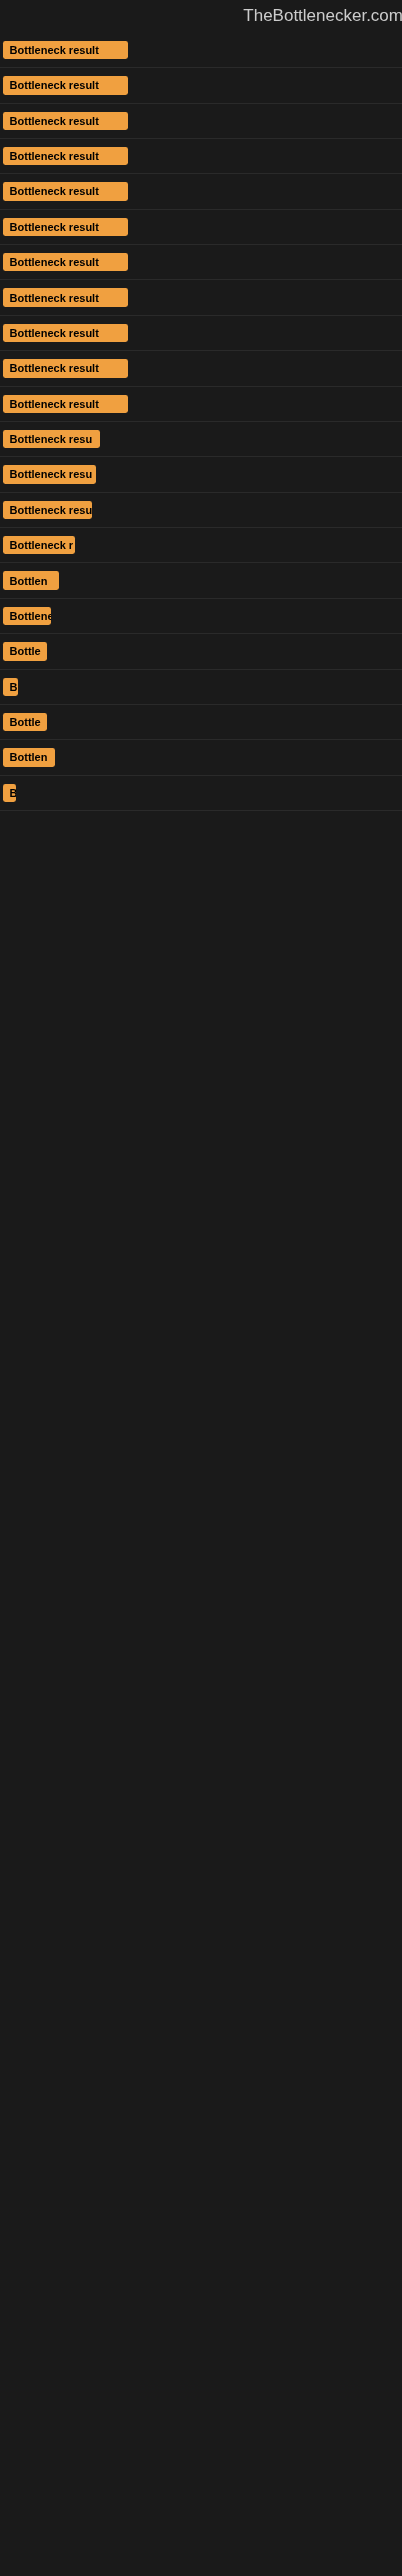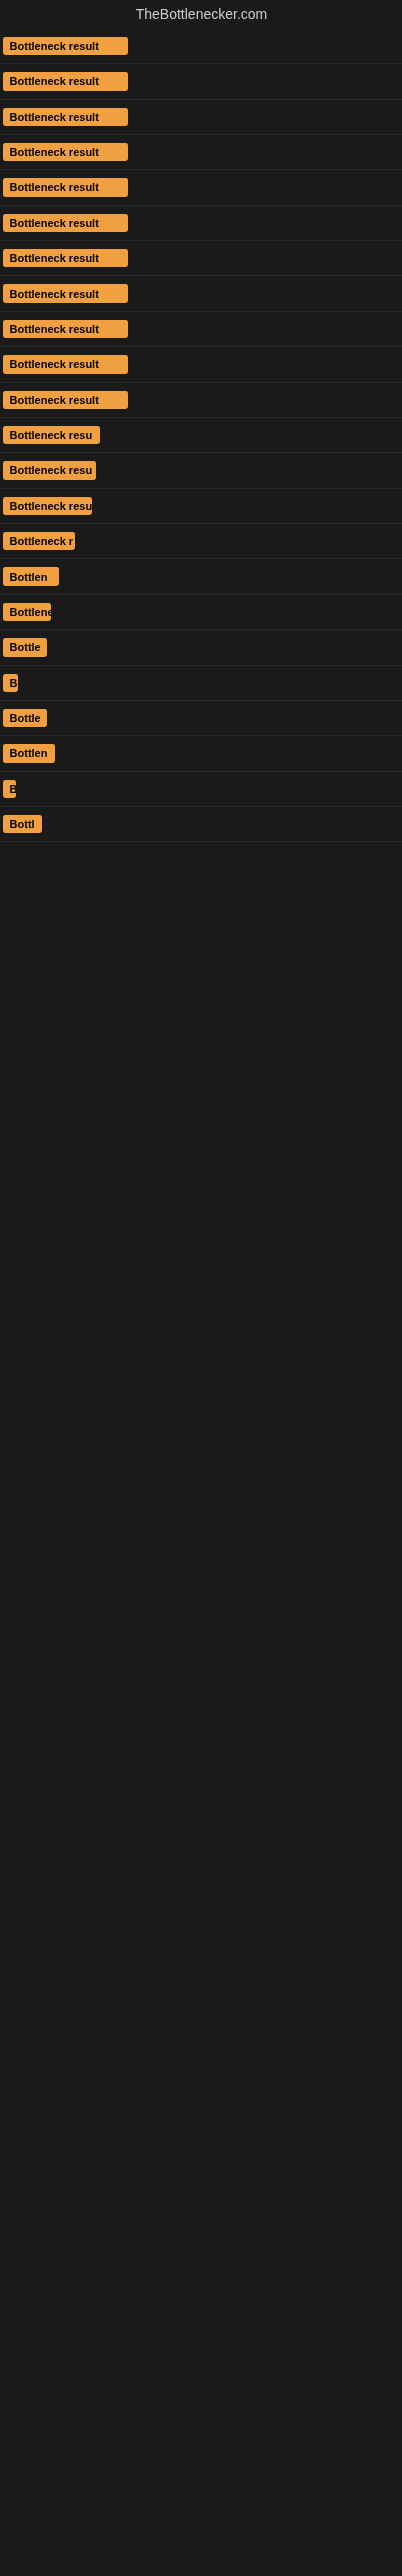--- a/index.html
+++ b/index.html
@@ -10,23 +10,23 @@
 
     body {
       width: 403px;
       min-height: 2576px;
       background-color: #1a1a1a;
       font-family: Arial, sans-serif;
       position: relative;
     }
 
     .site-title {
-      text-align: center;
+      text-align: right;
       color: #cccccc;
-      font-size: 14px;
+      font-size: 17px;
       padding: 6.4px 0;
       background-color: #1a1a1a;
     }
 
     .bottleneck-badge {
       display: inline-block;
       background-color: #f0a040;
       color: #000000;
       font-size: 11px;
       font-weight: bold;
@@ -108,17 +108,14 @@
     </div>
     <div class="row">
       <span class="bottleneck-badge" style="max-width: 44px; width: 44px;">Bottle</span>
     </div>
     <div class="row">
       <span class="bottleneck-badge" style="max-width: 52px; width: 52px;">Bottlen</span>
     </div>
     <div class="row">
       <span class="bottleneck-badge" style="max-width: 11.3px; width: 11.3px;">B</span>
     </div>
-    <div class="row">
-      <span class="bottleneck-badge" style="max-width: 39px; width: 39px;">Bottl</span>
-    </div>
   </div>
 
 
 </body></html>

